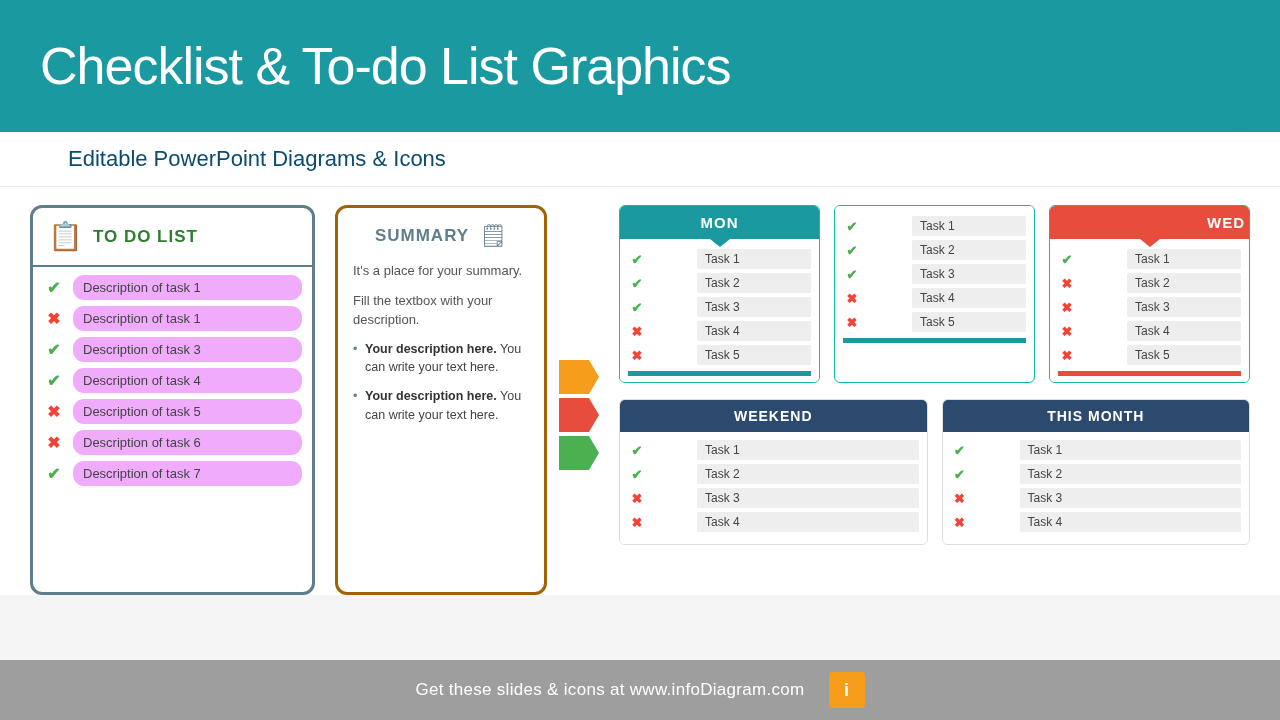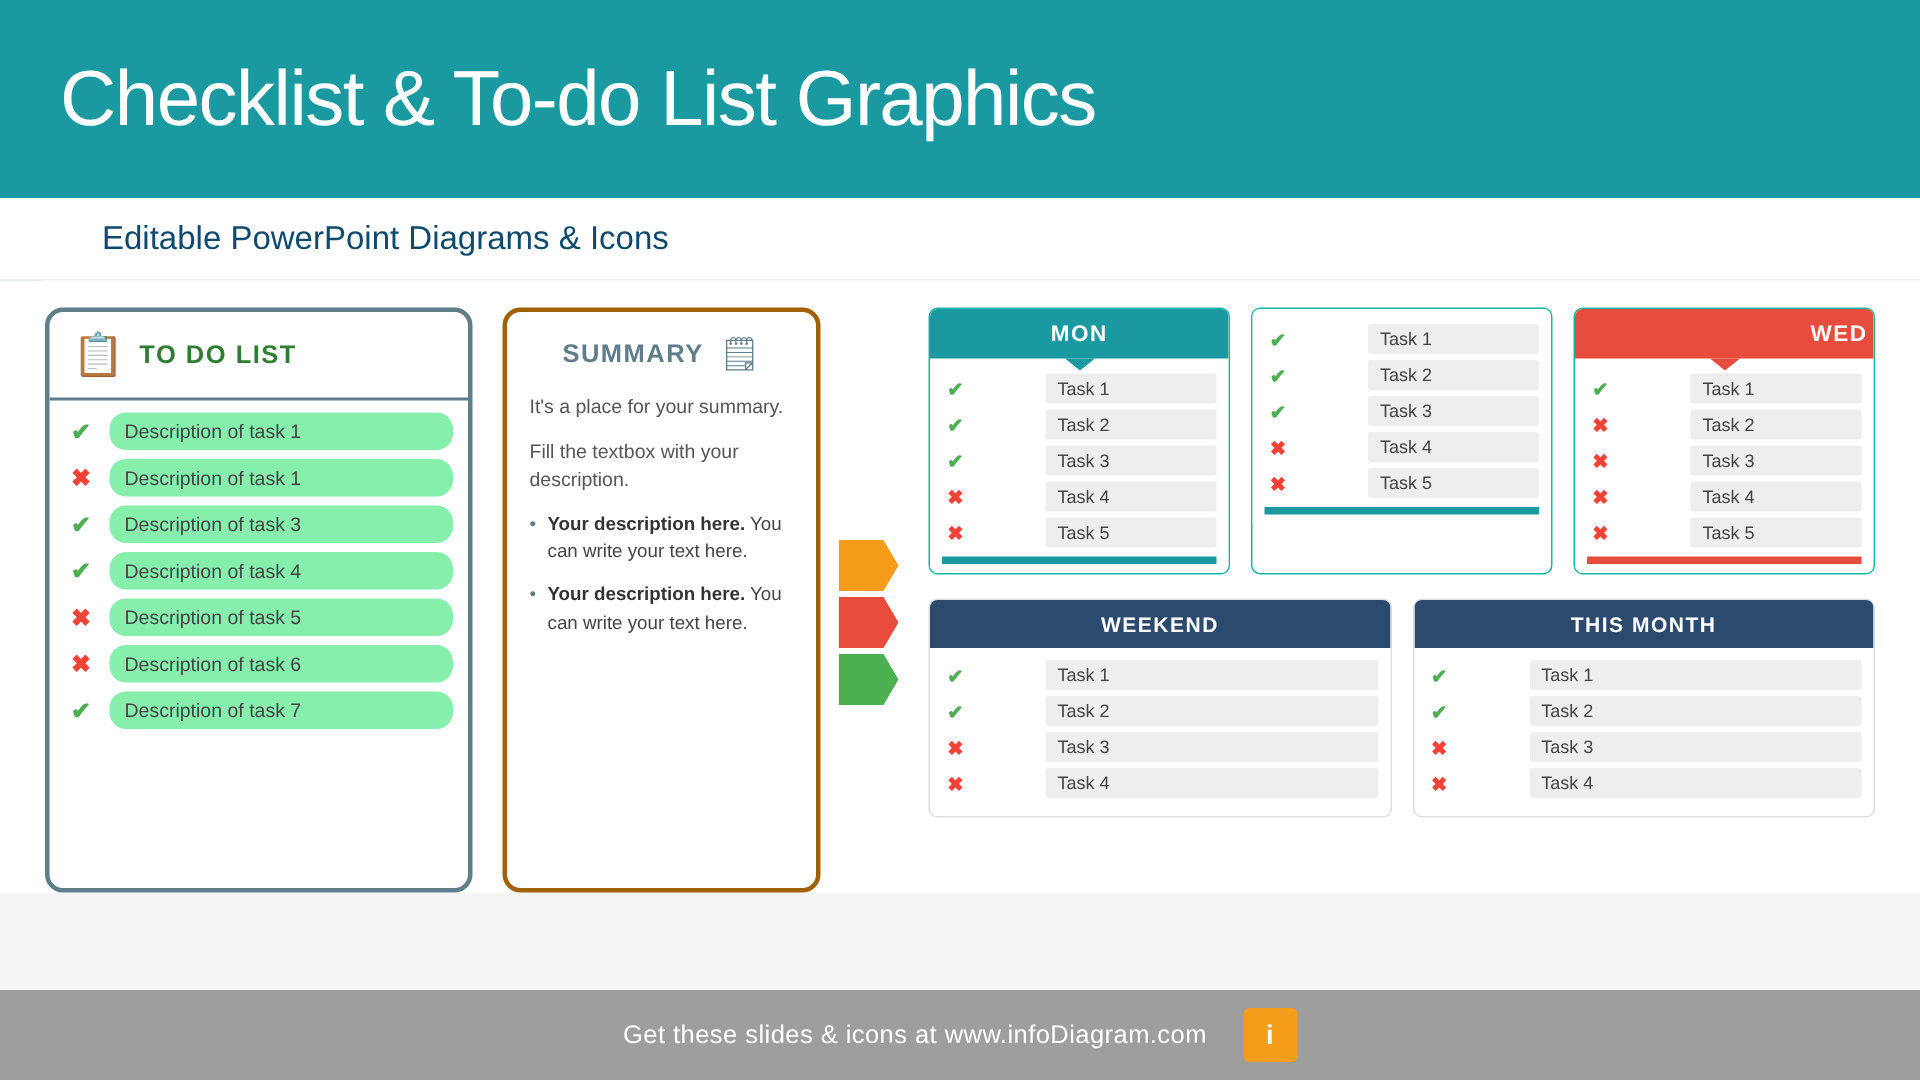--- a/index.html
+++ b/index.html
@@ -108,21 +108,21 @@
       height: 22px;
       flex-shrink: 0;
       display: flex;
       align-items: center;
       justify-content: center;
       font-size: 16px;
     }
     .check-yes { color: #4caf50; font-weight: bold; }
     .check-no { color: #f44336; font-weight: bold; }
     .todo-text {
-      background: #86efac;
+      background: #f0abfc;
       padding: 5px 10px;
       font-size: 13px;
       color: #444;
       flex: 1;
       border-radius: 11px;
     }
     
     .todo-bottom-arrow {
       position: absolute;
       bottom: -28px;

